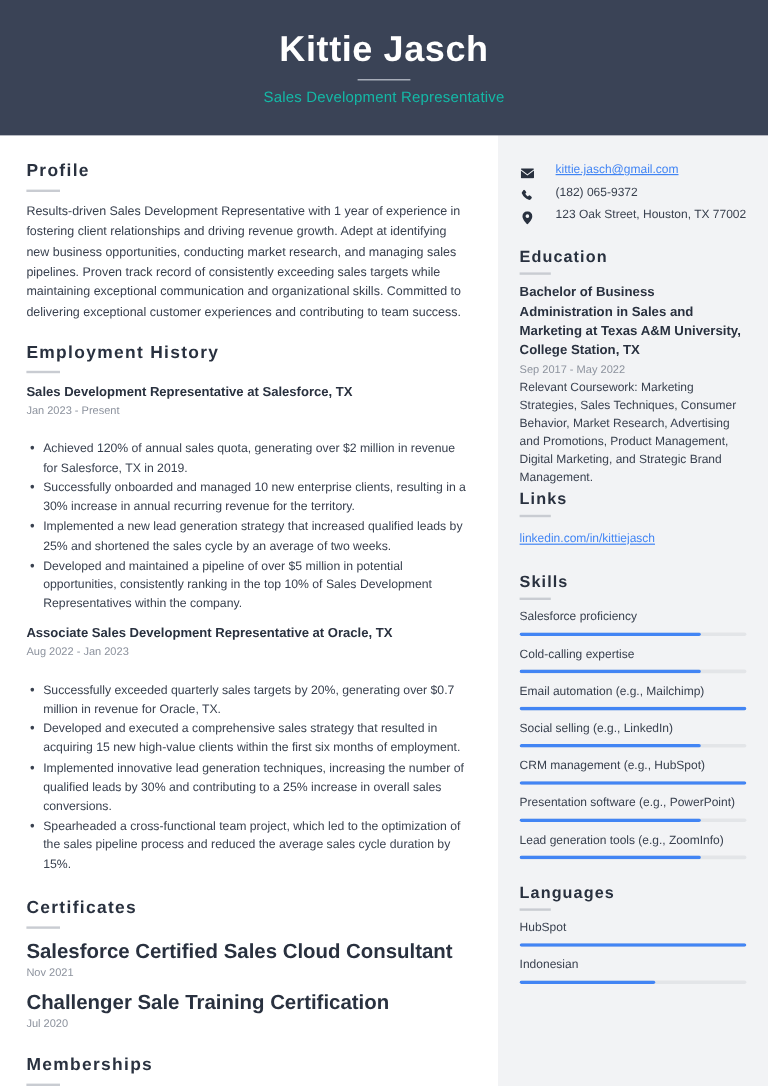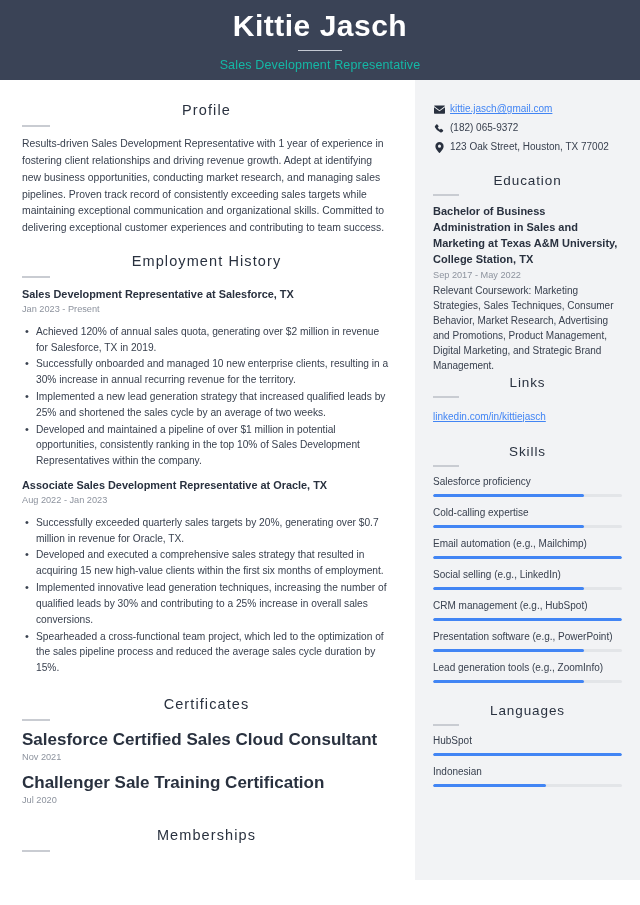--- a/index.html
+++ b/index.html
@@ -6,21 +6,21 @@
   html, body {
     width: 640px; height: 905px;
     font-family: "Liberation Sans", sans-serif;
     background: #ffffff;
     overflow: hidden;
   }
   .page { position: relative; width: 640px; height: 905px; background:#ffffff; }
 
   
   .header {
-    height: 80px;
+    height: 113px;
     background: #3a4356;
     display: flex; flex-direction: column;
     align-items: center; justify-content: center;
   }
   .name {
     color: #ffffff;
     font-size: 30px;
     font-weight: bold;
     letter-spacing: 0.5px;
     line-height: 1.1;
@@ -46,23 +46,22 @@
   .aside {
     width: 225px;
     background: #f2f3f5;
     padding: 22px 18px 0 18px;
   }
 
   
   .sec-title {
     color: #29313f;
     font-size: 14.5px;
-    font-weight: normal;
+    font-weight: bold;
     letter-spacing: 1.1px;
-    text-align: center;
   }
   .sec-rule {
     width: 28px; height: 2px;
     background: #c9ccd2;
     margin: 7px 0 9px 0;
   }
   .aside .sec-title { font-size: 13.5px; letter-spacing: 0.9px; }
   .aside .sec-rule { width: 26px; margin: 6px 0 8px 0; }
 
   
@@ -79,21 +78,21 @@
     font-size: 10.9px;
     font-weight: bold;
     line-height: 1.35;
   }
   .job-date {
     color: #8d939e;
     font-size: 9.2px;
     margin-top: 2px;
     margin-bottom: 2px;
   }
-  ul.bullets { list-style: none; margin-top: 10px; }
+  ul.bullets { list-style: none; margin-top: 20px; }
   ul.bullets li {
     position: relative;
     padding-left: 14px;
     color: #39414f;
     font-size: 10.2px;
     line-height: 1.55;
     margin-bottom: 1px;
   }
   ul.bullets li::before {
     content: "•";
@@ -111,22 +110,22 @@
   .cert-date {
     color: #8d939e;
     font-size: 9.2px;
     margin-top: 2px;
   }
 
   
   .contact-list { margin-bottom: 19px; }
   .contact-row {
     display: flex;
-    align-items: center;
-    gap: 5px;
+    align-items: flex-end;
+    gap: 18px;
     margin-bottom: 5px;
   }
   .c-icon {
     width: 12px; flex: 0 0 12px;
     display: flex; align-items: center; justify-content: center;
     color: #29313f;
     padding-top: 1px;
   }
   .c-icon svg { display: block; }
   .c-text { color: #39414f; font-size: 10px; line-height: 1.4; }
@@ -202,21 +201,21 @@
         <div class="sec-title">Employment History</div>
         <div class="sec-rule"></div>
 
         <div class="job">
           <div class="job-heading">Sales Development Representative at Salesforce, TX</div>
           <div class="job-date">Jan 2023 - Present</div>
           <ul class="bullets">
             <li>Achieved 120% of annual sales quota, generating over $2 million in revenue for Salesforce, TX in 2019.</li>
             <li>Successfully onboarded and managed 10 new enterprise clients, resulting in a 30% increase in annual recurring revenue for the territory.</li>
             <li>Implemented a new lead generation strategy that increased qualified leads by 25% and shortened the sales cycle by an average of two weeks.</li>
-            <li>Developed and maintained a pipeline of over $1 million in potential opportunities, consistently ranking in the top 10% of Sales Development Representatives within the company.</li>
+            <li>Developed and maintained a pipeline of over $5 million in potential opportunities, consistently ranking in the top 10% of Sales Development Representatives within the company.</li>
           </ul>
         </div>
 
         <div class="job">
           <div class="job-heading">Associate Sales Development Representative at Oracle, TX</div>
           <div class="job-date">Aug 2022 - Jan 2023</div>
           <ul class="bullets">
             <li>Successfully exceeded quarterly sales targets by 20%, generating over $0.7 million in revenue for Oracle, TX.</li>
             <li>Developed and executed a comprehensive sales strategy that resulted in acquiring 15 new high-value clients within the first six months of employment.</li>
             <li>Implemented innovative lead generation techniques, increasing the number of qualified leads by 30% and contributing to a 25% increase in overall sales conversions.</li>

